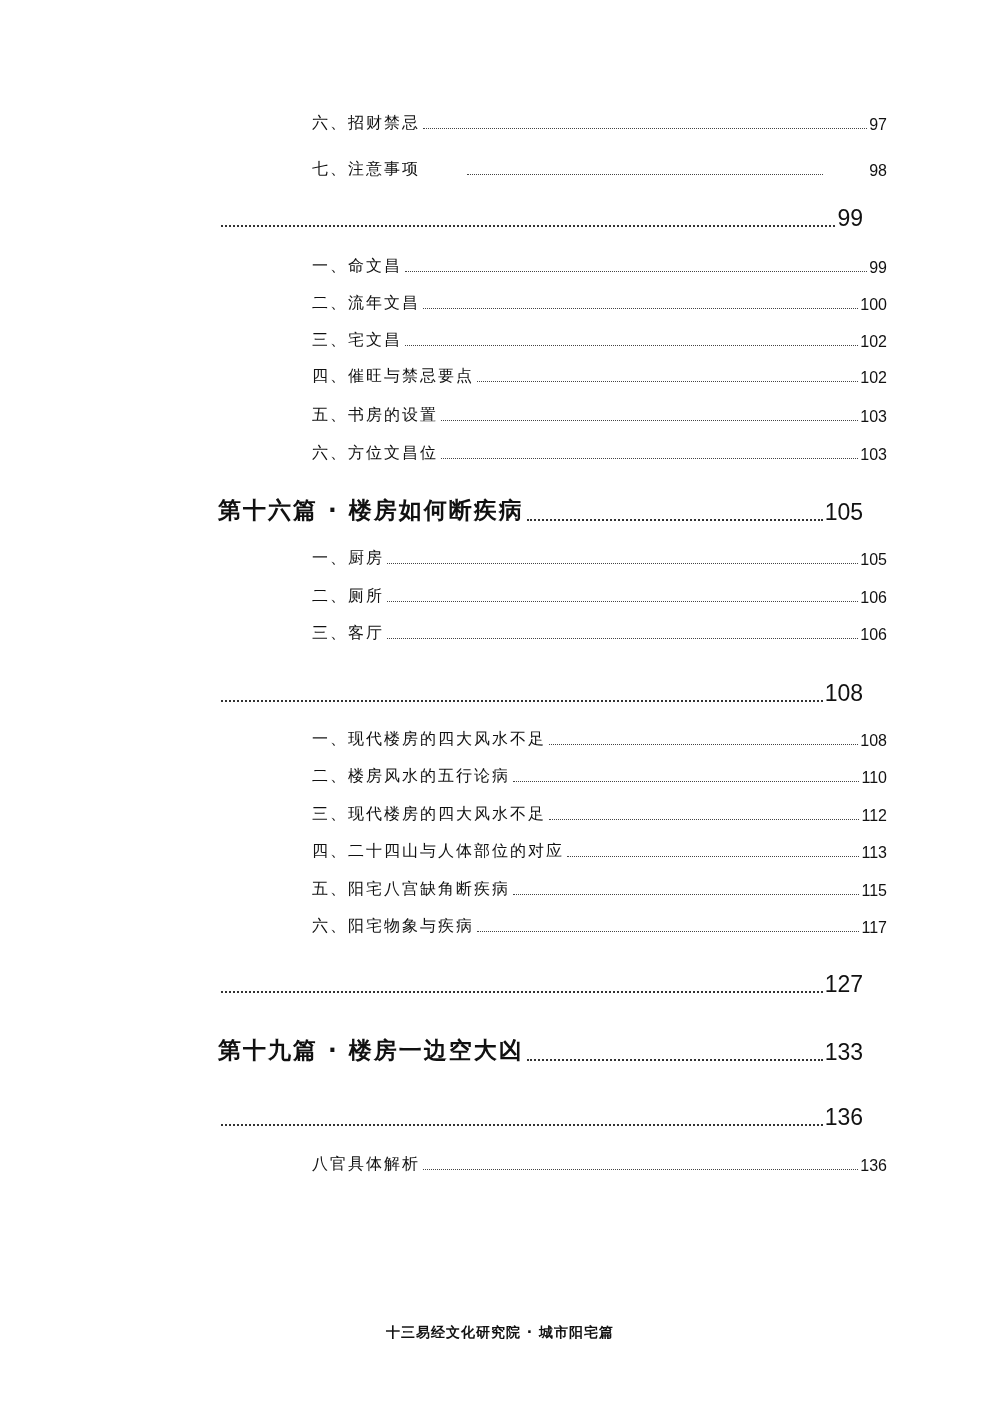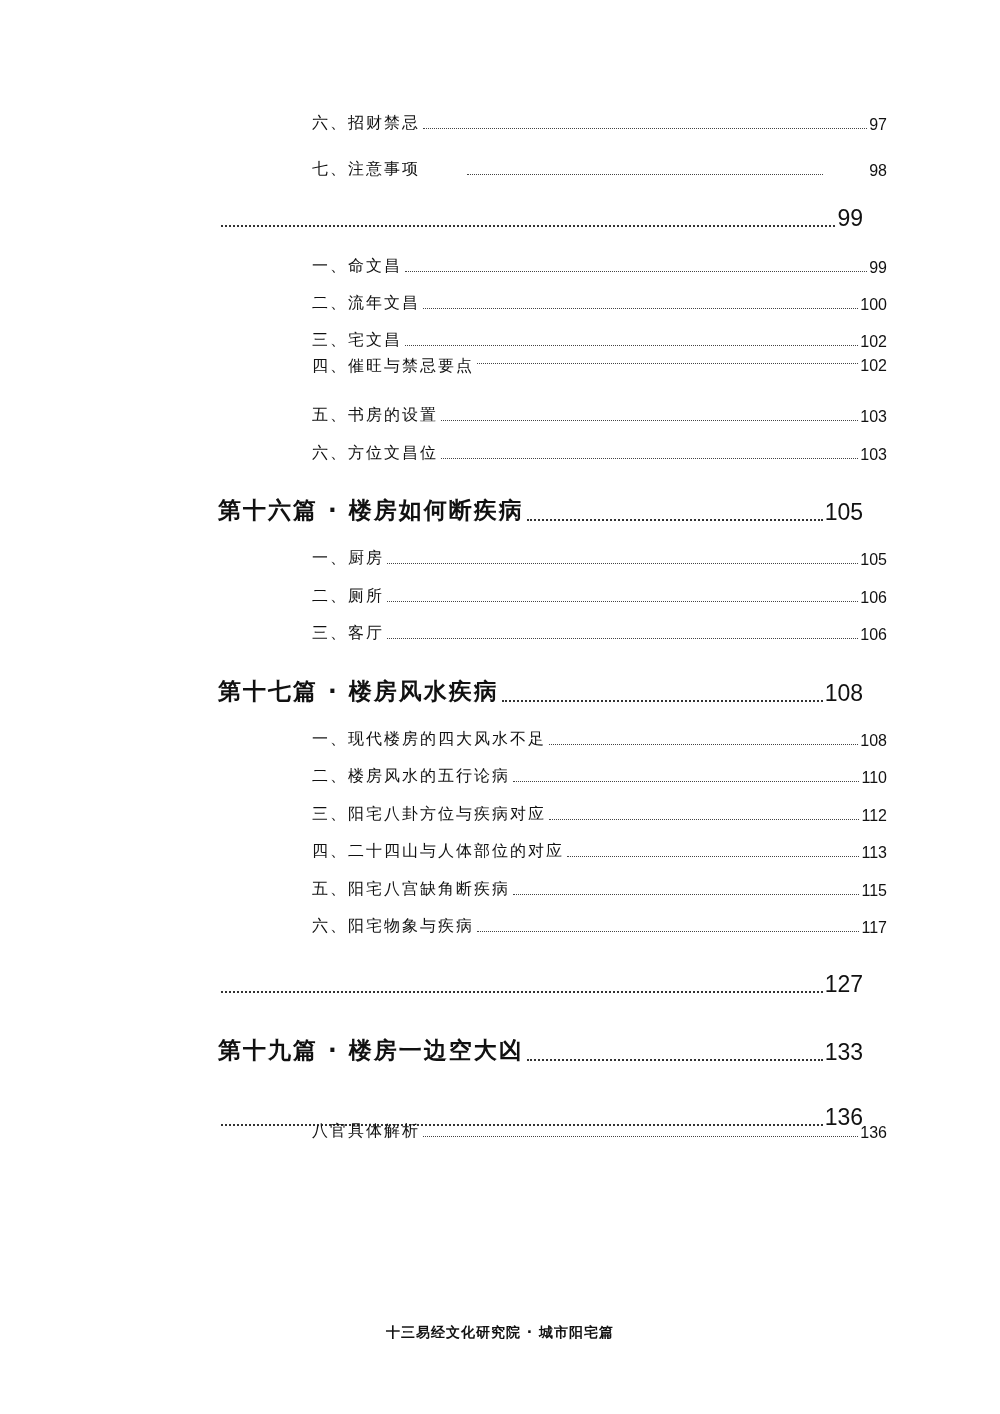--- a/index.html
+++ b/index.html
@@ -45,21 +45,21 @@
     <div class="row sub" style="top: 292px;">
       <span class="t">二、流年文昌</span>
       <span class="dots"></span>
       <span class="p">100</span>
     </div>
     <div class="row sub" style="top: 329px; text-align: center;">
       <span class="t">三、宅文昌</span>
       <span class="dots"></span>
       <span class="p">102</span>
     </div>
-    <div class="row sub" style="top: 355px; align-items: center;">
+    <div class="row sub" style="top: 365px;">
       <span class="t">四、催旺与禁忌要点</span>
       <span class="dots"></span>
       <span class="p">102</span>
     </div>
     <div class="row sub" style="top: 404px;">
       <span class="t">五、书房的设置</span>
       <span class="dots"></span>
       <span class="p">103</span>
     </div>
     <div class="row sub" style="top: 442px;">
@@ -81,36 +81,35 @@
       <span class="t">二、厕所</span>
       <span class="dots"></span>
       <span class="p">106</span>
     </div>
     <div class="row sub" style="top: 622px;">
       <span class="t">三、客厅</span>
       <span class="dots"></span>
       <span class="p">106</span>
     </div>
     <div class="row chap" style="top: 675px;">
-      <span class="t">第十七篇 · 楼房风水疾病</span>
       <span class="dots"></span>
       <span class="p">108</span>
     </div>
     <div class="row sub" style="top: 728px;">
       <span class="t">一、现代楼房的四大风水不足</span>
       <span class="dots"></span>
       <span class="p">108</span>
     </div>
     <div class="row sub" style="top: 765px;">
       <span class="t">二、楼房风水的五行论病</span>
       <span class="dots"></span>
       <span class="p">110</span>
     </div>
     <div class="row sub" style="top: 803px;">
-      <span class="t">三、阳宅八卦方位与疾病对应</span>
+      <span class="t">三、现代楼房的四大风水不足</span>
       <span class="dots"></span>
       <span class="p">112</span>
     </div>
     <div class="row sub" style="top: 840px;">
       <span class="t">四、二十四山与人体部位的对应</span>
       <span class="dots"></span>
       <span class="p">113</span>
     </div>
     <div class="row sub" style="top: 878px;">
       <span class="t">五、阳宅八宫缺角断疾病</span>
@@ -128,19 +127,19 @@
     </div>
     <div class="row chap" style="top: 1034px;">
       <span class="t">第十九篇 · 楼房一边空大凶</span>
       <span class="dots"></span>
       <span class="p">133</span>
     </div>
     <div class="row chap" style="top: 1099px;">
       <span class="dots"></span>
       <span class="p">136</span>
     </div>
-    <div class="row sub" style="top: 1120px;">
+    <div class="row sub" style="top: 1153px;">
       <span class="t">八官具体解析</span>
       <span class="dots"></span>
       <span class="p">136</span>
     </div>
   </div>
 <div class="footer">十三易经文化研究院 · 城市阳宅篇</div>
 
 </body></html>

